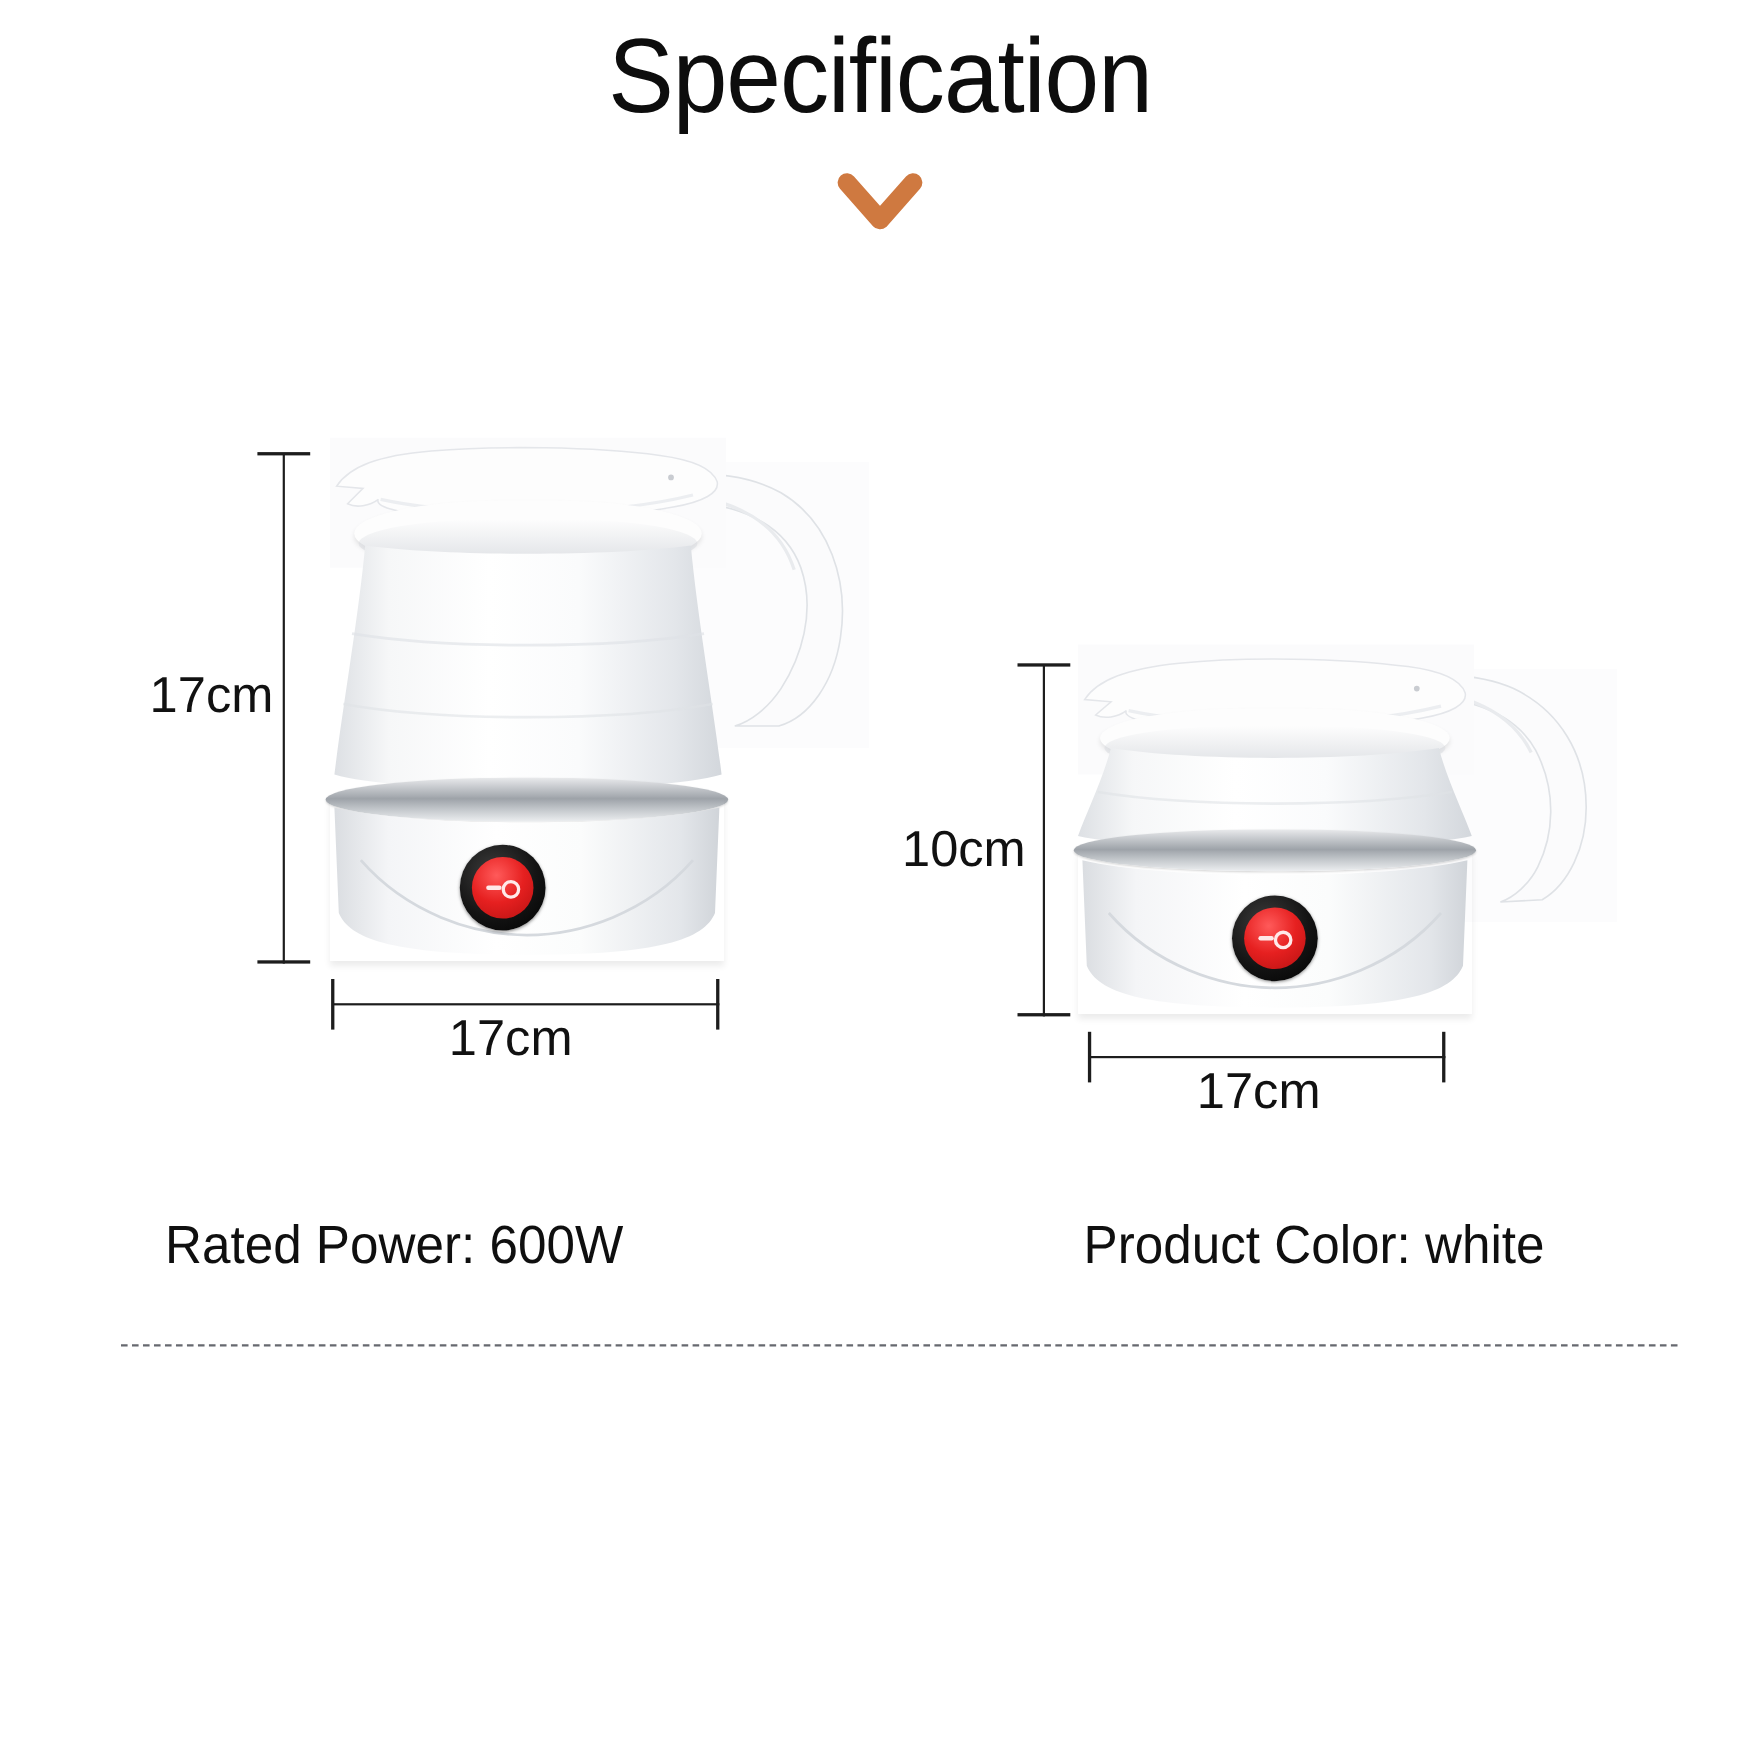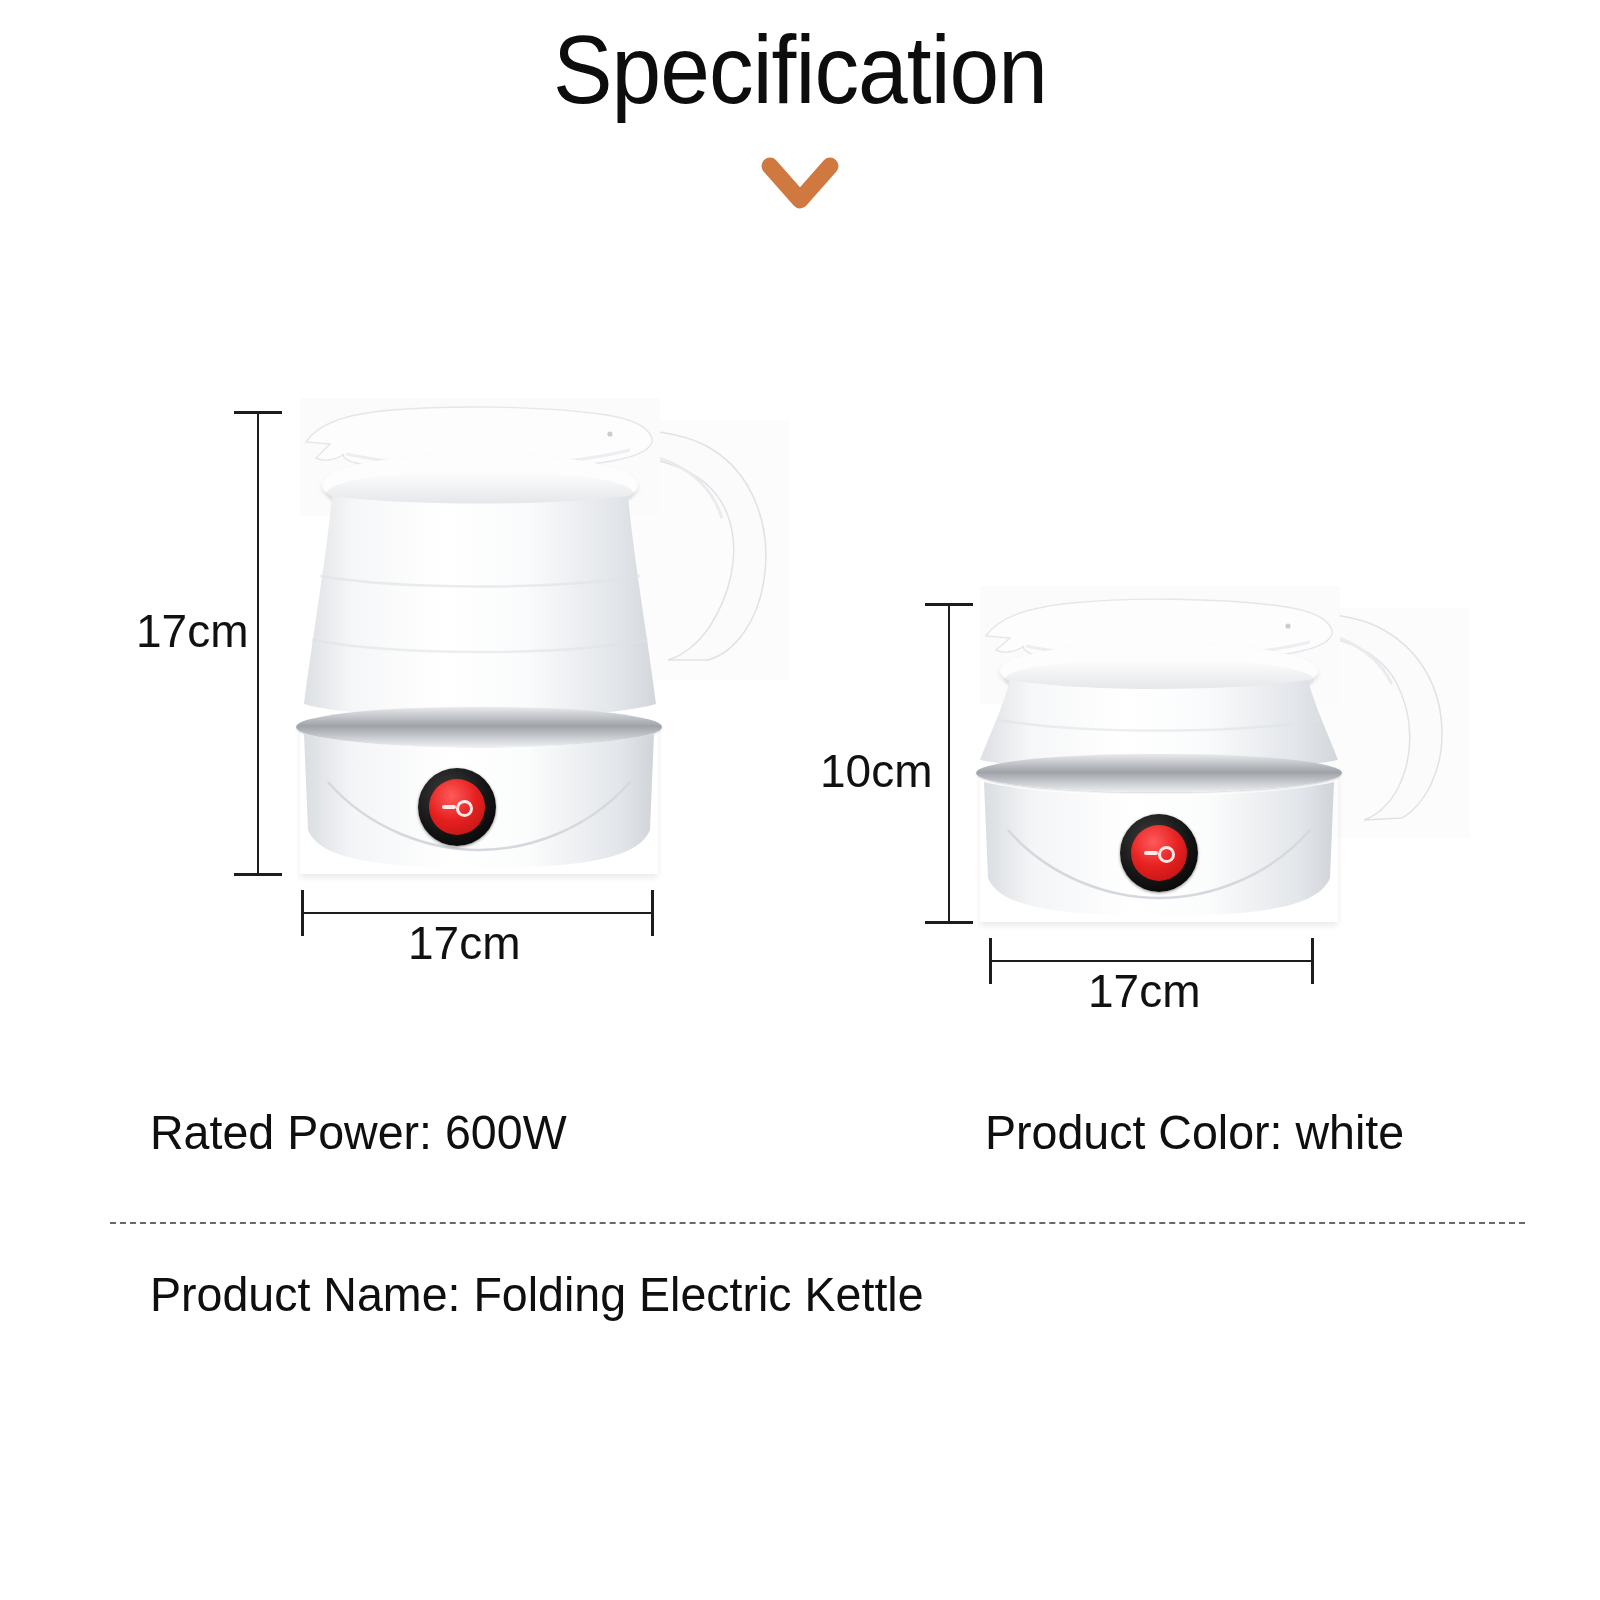--- a/index.html
+++ b/index.html
@@ -378,17 +378,14 @@
 
 <div class="spec-table">
 
   <div class="spec-row">
     <div class="spec-cell col-left">Rated Power: 600W</div>
     <div class="spec-cell col-right">Product Color: white</div>
     <div class="spec-divider" style="top:162px;"></div>
   </div>
 
 
-  <div class="spec-row">
-    <div class="spec-cell col-left">Product Name: Folding Electric Kettle</div>
-  </div>
 
 </div>
 
 </body></html>

